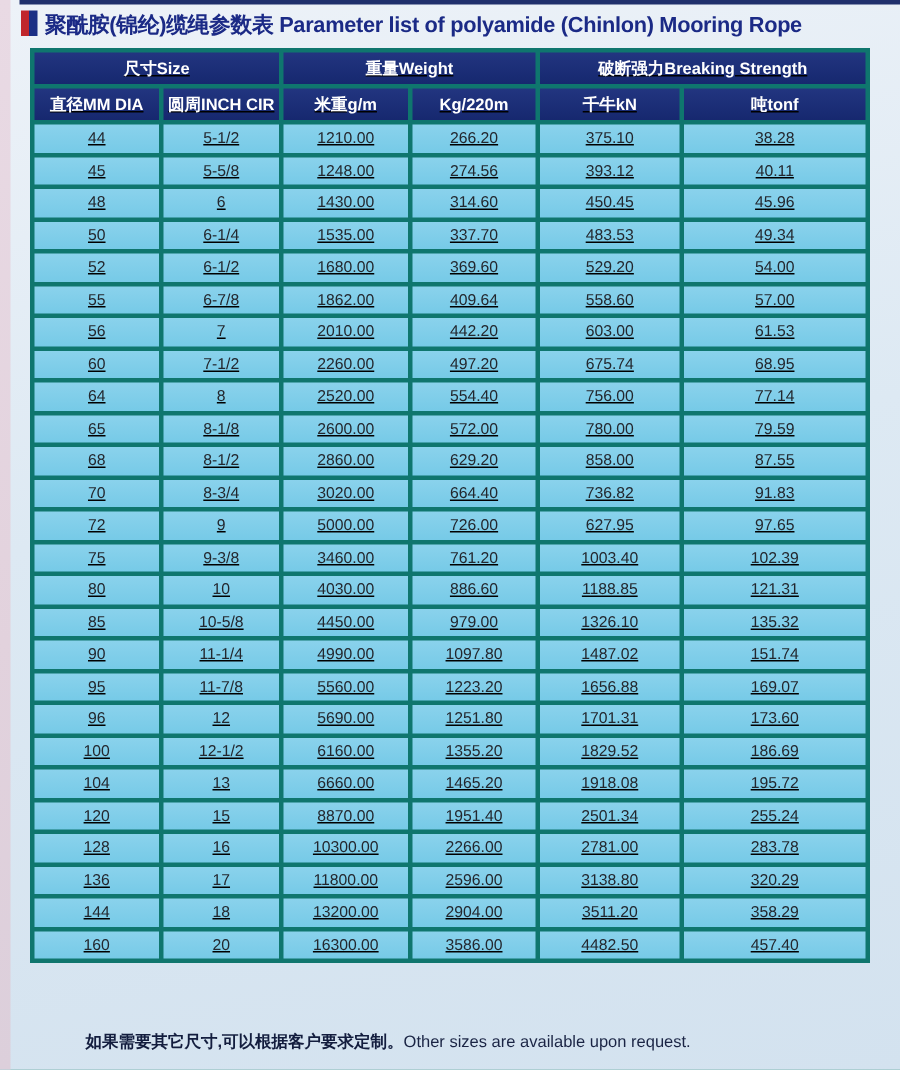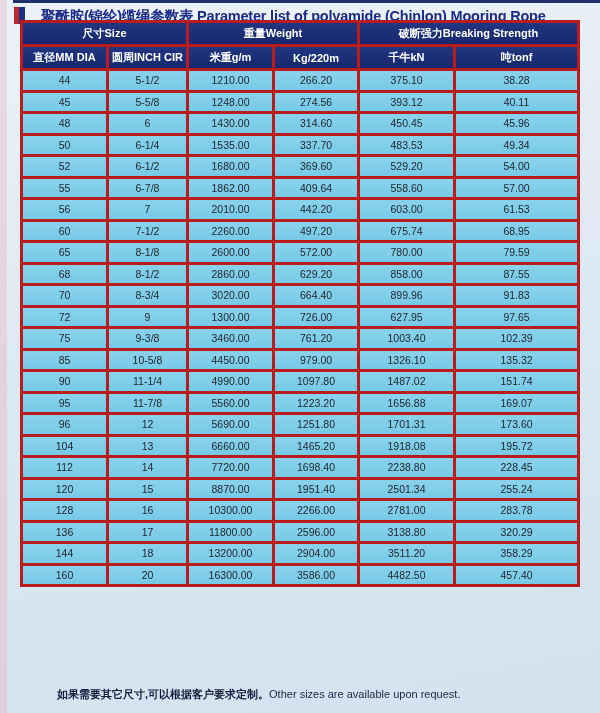--- a/index.html
+++ b/index.html
@@ -13,37 +13,38 @@
   .left-edge {
     position: absolute; left: 0; top: 0; bottom: 0; width: 7px;
     background: linear-gradient(180deg, #e9dae4 0%, #e2d2dd 60%, #dccfdb 100%);
   }
   .top-strip {
     position: absolute; top: 0; left: 13px; right: 0; height: 3px;
     background: #20306c;
   }
   .title-row {
     position: absolute; top: 7px; left: 14px; right: 6px;
-    display: flex; align-items: flex-start; gap: 16px;
+    display: flex; align-items: flex-start; gap: 5px;
     white-space: nowrap;
   }
   .title-marker {
     width: 11px; height: 17px; flex: 0 0 11px;
     background: linear-gradient(90deg, #c0262c 0%, #c0262c 46%, #1b2f85 46%, #1b2f85 100%);
   }
   .page-title {
     font-size: 14.5px; font-weight: bold; color: #1b2a86;
     letter-spacing: -0.2px;
   }
   .param-table {
-    position: absolute; left: 20px; top: 20px;
+    position: absolute; left: 20px; top: 32px;
     width: 560px;
     border-collapse: separate; border-spacing: 3px;
-    background: #b91c1c;
+    background: #0f766e;
     table-layout: fixed;
+    text-decoration: underline;
   }
   .param-table th {
     background: linear-gradient(180deg, #223580 0%, #16286f 100%);
     color: #ffffff;
     font-size: 11px; font-weight: bold;
     height: 21px; padding: 0 2px;
     text-align: center; vertical-align: middle;
   }
   .param-table td {
     background: linear-gradient(180deg, #8ad2ec 0%, #76cae7 100%);
@@ -153,60 +154,76 @@
       </tr>
       <tr>
         <td>60</td>
         <td>7-1/2</td>
         <td>2260.00</td>
         <td>497.20</td>
         <td>675.74</td>
         <td>68.95</td>
       </tr>
       <tr>
+        <td>64</td>
+        <td>8</td>
+        <td>2520.00</td>
+        <td>554.40</td>
+        <td>756.00</td>
+        <td>77.14</td>
+      </tr>
+      <tr>
         <td>65</td>
         <td>8-1/8</td>
         <td>2600.00</td>
         <td>572.00</td>
         <td>780.00</td>
         <td>79.59</td>
       </tr>
       <tr>
         <td>68</td>
         <td>8-1/2</td>
         <td>2860.00</td>
         <td>629.20</td>
         <td>858.00</td>
         <td>87.55</td>
       </tr>
       <tr>
         <td>70</td>
         <td>8-3/4</td>
         <td>3020.00</td>
         <td>664.40</td>
-        <td>899.96</td>
+        <td>736.82</td>
         <td>91.83</td>
       </tr>
       <tr>
         <td>72</td>
         <td>9</td>
-        <td>1300.00</td>
+        <td>5000.00</td>
         <td>726.00</td>
         <td>627.95</td>
         <td>97.65</td>
       </tr>
       <tr>
         <td>75</td>
         <td>9-3/8</td>
         <td>3460.00</td>
         <td>761.20</td>
         <td>1003.40</td>
         <td>102.39</td>
       </tr>
       <tr>
+        <td>80</td>
+        <td>10</td>
+        <td>4030.00</td>
+        <td>886.60</td>
+        <td>1188.85</td>
+        <td>121.31</td>
+      </tr>
+      <tr>
         <td>85</td>
         <td>10-5/8</td>
         <td>4450.00</td>
         <td>979.00</td>
         <td>1326.10</td>
         <td>135.32</td>
       </tr>
       <tr>
         <td>90</td>
         <td>11-1/4</td>
@@ -225,36 +242,36 @@
       </tr>
       <tr>
         <td>96</td>
         <td>12</td>
         <td>5690.00</td>
         <td>1251.80</td>
         <td>1701.31</td>
         <td>173.60</td>
       </tr>
       <tr>
+        <td>100</td>
+        <td>12-1/2</td>
+        <td>6160.00</td>
+        <td>1355.20</td>
+        <td>1829.52</td>
+        <td>186.69</td>
+      </tr>
+      <tr>
         <td>104</td>
         <td>13</td>
         <td>6660.00</td>
         <td>1465.20</td>
         <td>1918.08</td>
         <td>195.72</td>
       </tr>
       <tr>
-        <td>112</td>
-        <td>14</td>
-        <td>7720.00</td>
-        <td>1698.40</td>
-        <td>2238.80</td>
-        <td>228.45</td>
-      </tr>
-      <tr>
         <td>120</td>
         <td>15</td>
         <td>8870.00</td>
         <td>1951.40</td>
         <td>2501.34</td>
         <td>255.24</td>
       </tr>
       <tr>
         <td>128</td>
         <td>16</td>

